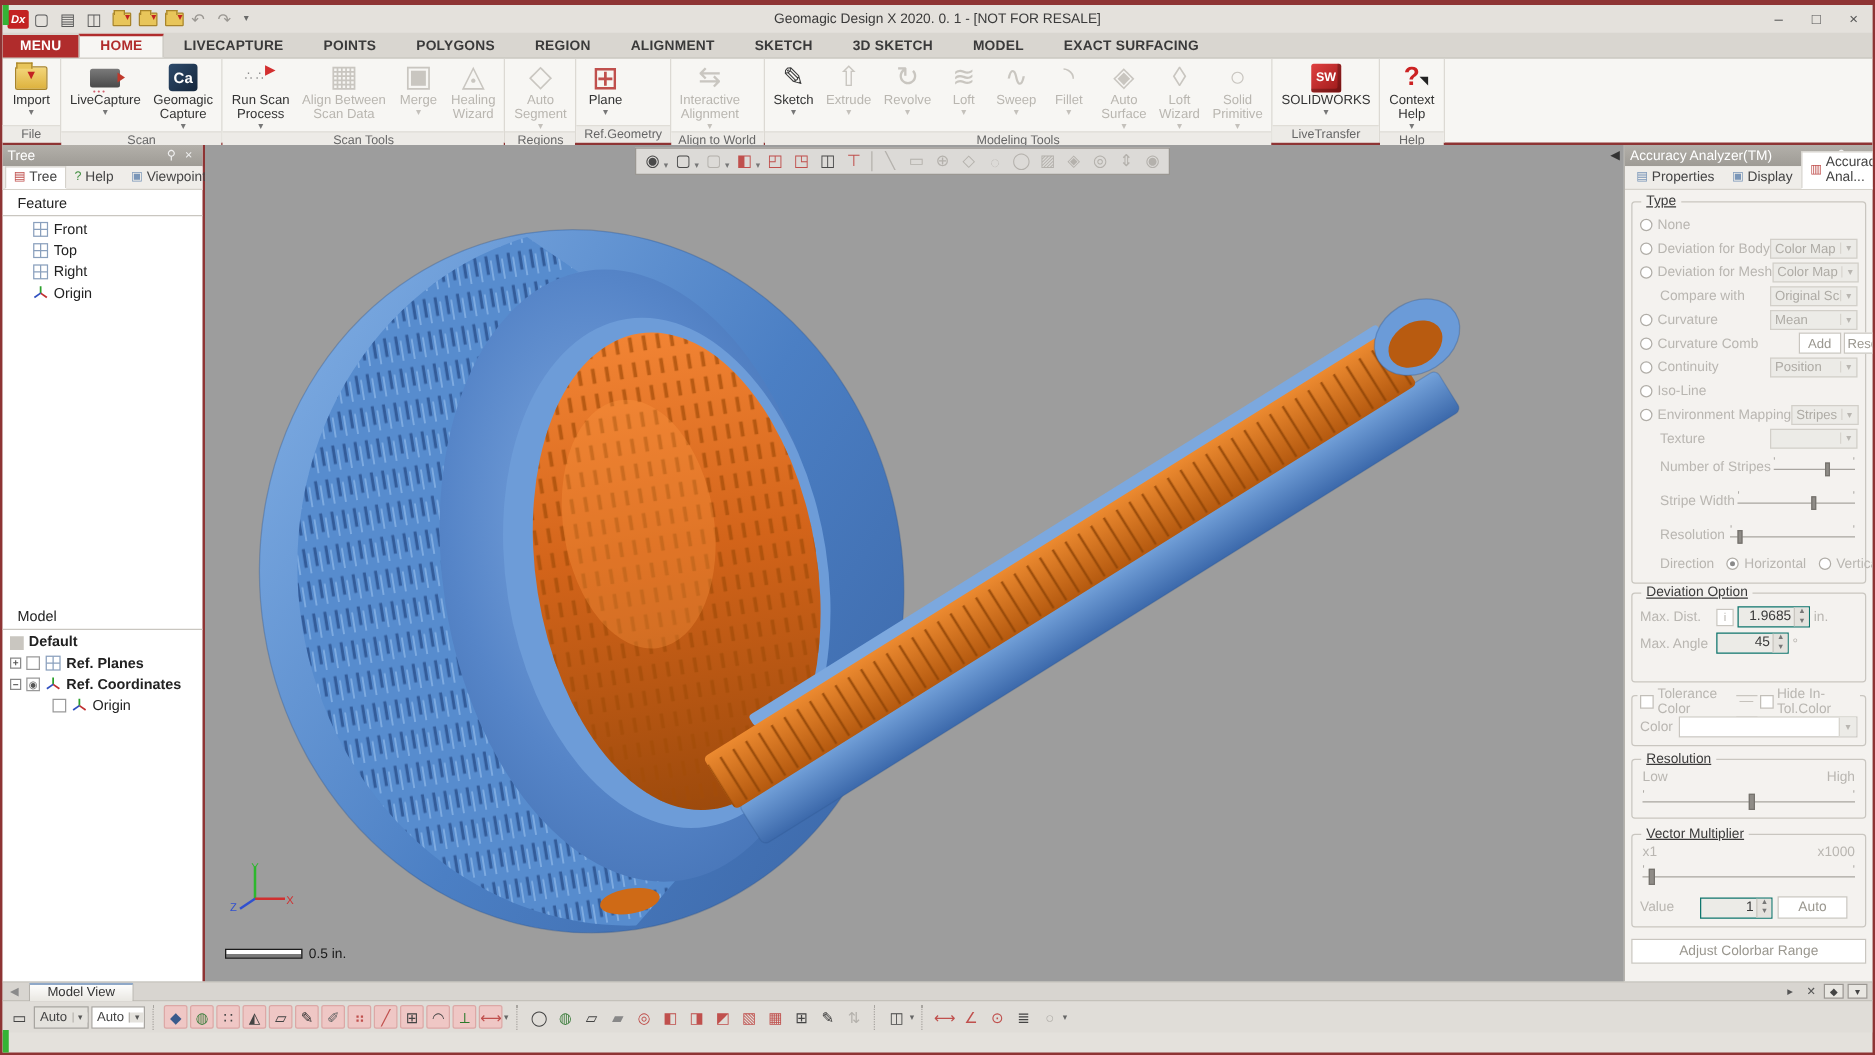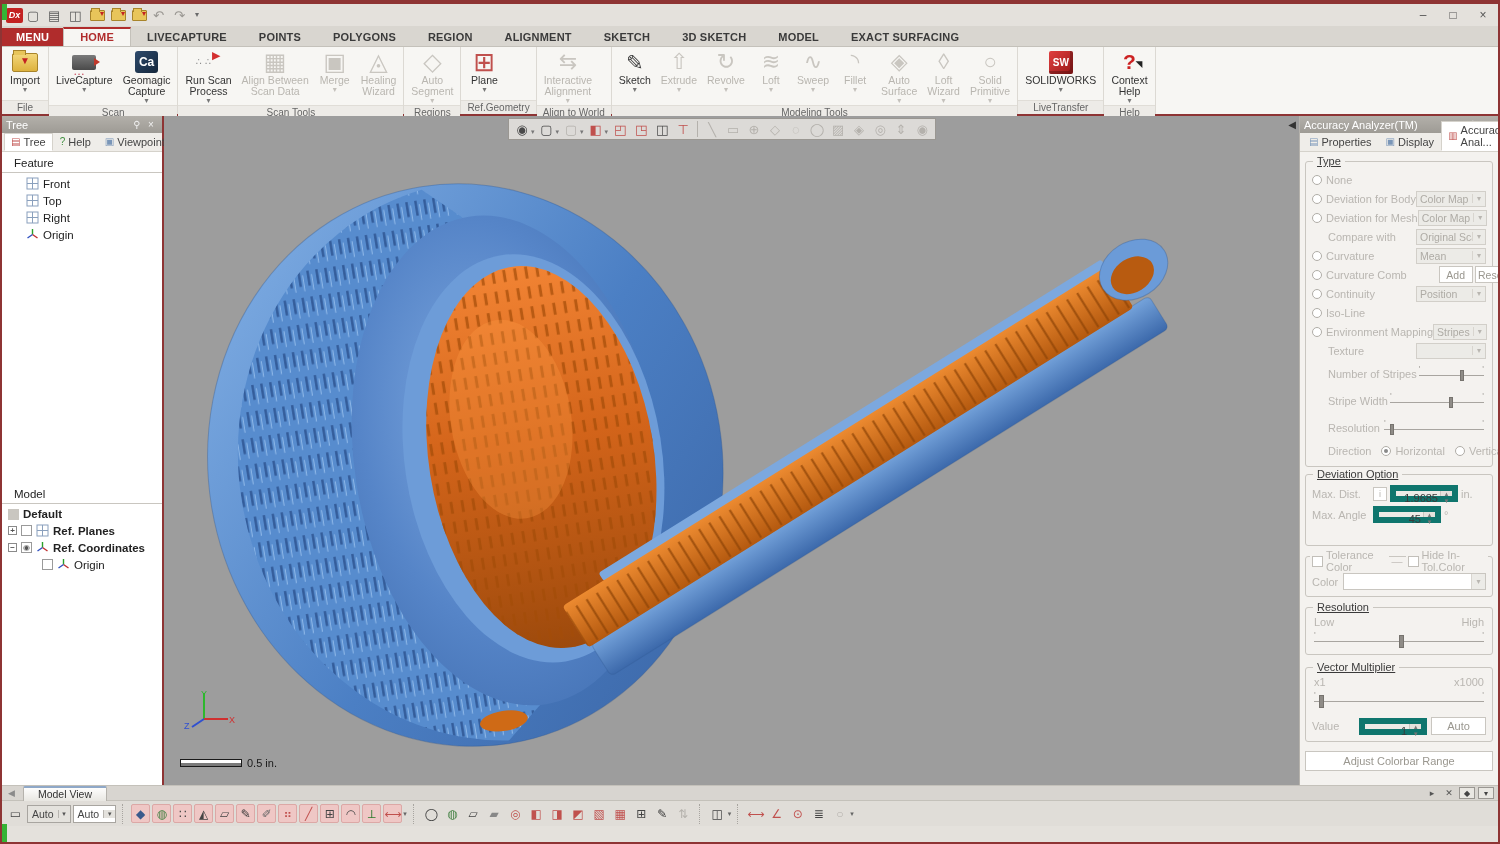--- a/index.html
+++ b/index.html
@@ -101,21 +101,21 @@
   .pbtn{width:34px;height:17px;background:#fff;border:1px solid #c9c6c0;color:#9a978f;font-size:10.5px;display:flex;align-items:center;justify-content:center;}
   .pslider{margin-left:auto;position:relative;width:104px;height:16px;}
   .pslider .trk{position:absolute;left:2px;right:2px;top:9px;height:1px;background:#a8a5a0;}
   .pslider .tick-l,.pslider .tick-r{position:absolute;top:-2px;color:#a8a5a0;font-size:9px;}
   .pslider .tick-l{left:2px;} .pslider .tick-r{right:2px;}
   .pslider .th{position:absolute;top:4px;width:4px;height:11px;background:#8f8c87;border:1px solid #76736e;}
   .dirop{display:flex;align-items:center;margin-left:10px;color:#b9b6b1;}
   .drow{display:flex;align-items:center;height:21px;gap:3px;}
   .dlabel{color:#b9b6b1;width:58px;}
   .warnbtn{width:14px;height:14px;border:1px solid #c9c6c0;background:#fff;color:#b9b6b1;font-size:9px;display:flex;align-items:center;justify-content:center;}
-  .spinfield{display:flex;height:17px;border:6px solid #0f766e;background:#ecebe7;}
+  .spinfield{display:flex;height:17px;border:1px solid #0f766e;background:#ecebe7;}
   .spinval{width:44px;text-align:right;padding:1px 2px;color:#3a3a3a;font-size:11px;}
   .spinbtns{width:12px;display:flex;flex-direction:column;border-left:1px solid #c9c6c0;background:#e4e2dd;}
   .spinbtns span{flex:1;font-size:6px;line-height:7px;text-align:center;color:#777;}
   .unit{color:#b9b6b1;}
   .cbx{width:11px;height:11px;border:1px solid #c2bfb9;background:#fff;display:inline-block;flex:none;}
   #tol-legend{position:absolute;top:-8px;left:4px;right:4px;display:flex;align-items:center;gap:3px;background:transparent;}
   #tol-legend .lg{background:#f4f2ef;display:flex;align-items:center;gap:3px;padding:0 2px;color:#b9b6b1;}
   .colorrow{display:flex;align-items:center;gap:5px;margin-top:8px;}
   .colorsel{flex:1;height:17px;background:#fff;border:1px solid #c9c6c0;display:flex;}
   .colorsel .a{margin-left:auto;width:14px;border-left:1px solid #d8d5cf;background:#ecebe7;color:#b9b6b1;font-size:8px;text-align:center;line-height:16px;}
@@ -192,20 +192,21 @@
         <span class="qat-ic">
           <span class="gic" style="color:#9a9792;font-size:13px;">↶</span>
         </span>
         <span class="qat-ic">
           <span class="gic" style="color:#9a9792;font-size:13px;">↷</span>
         </span>
         <span class="qat-ic">
           <span class="gic" style="color:#6a6a6a;font-size:8px;">▾</span>
         </span>
       </div>
+    <div id="title-text">Geomagic Design X 2020. 0. 1 - [NOT FOR RESALE]</div>
     <div id="win-controls">
         <span class="winbtn">–</span>
         <span class="winbtn">□</span>
         <span class="winbtn">×</span>
       </div>
   </div>
 
   <div id="tabbar">
       <span class="rtab menu">MENU</span>
       <span class="rtab active">HOME</span>

